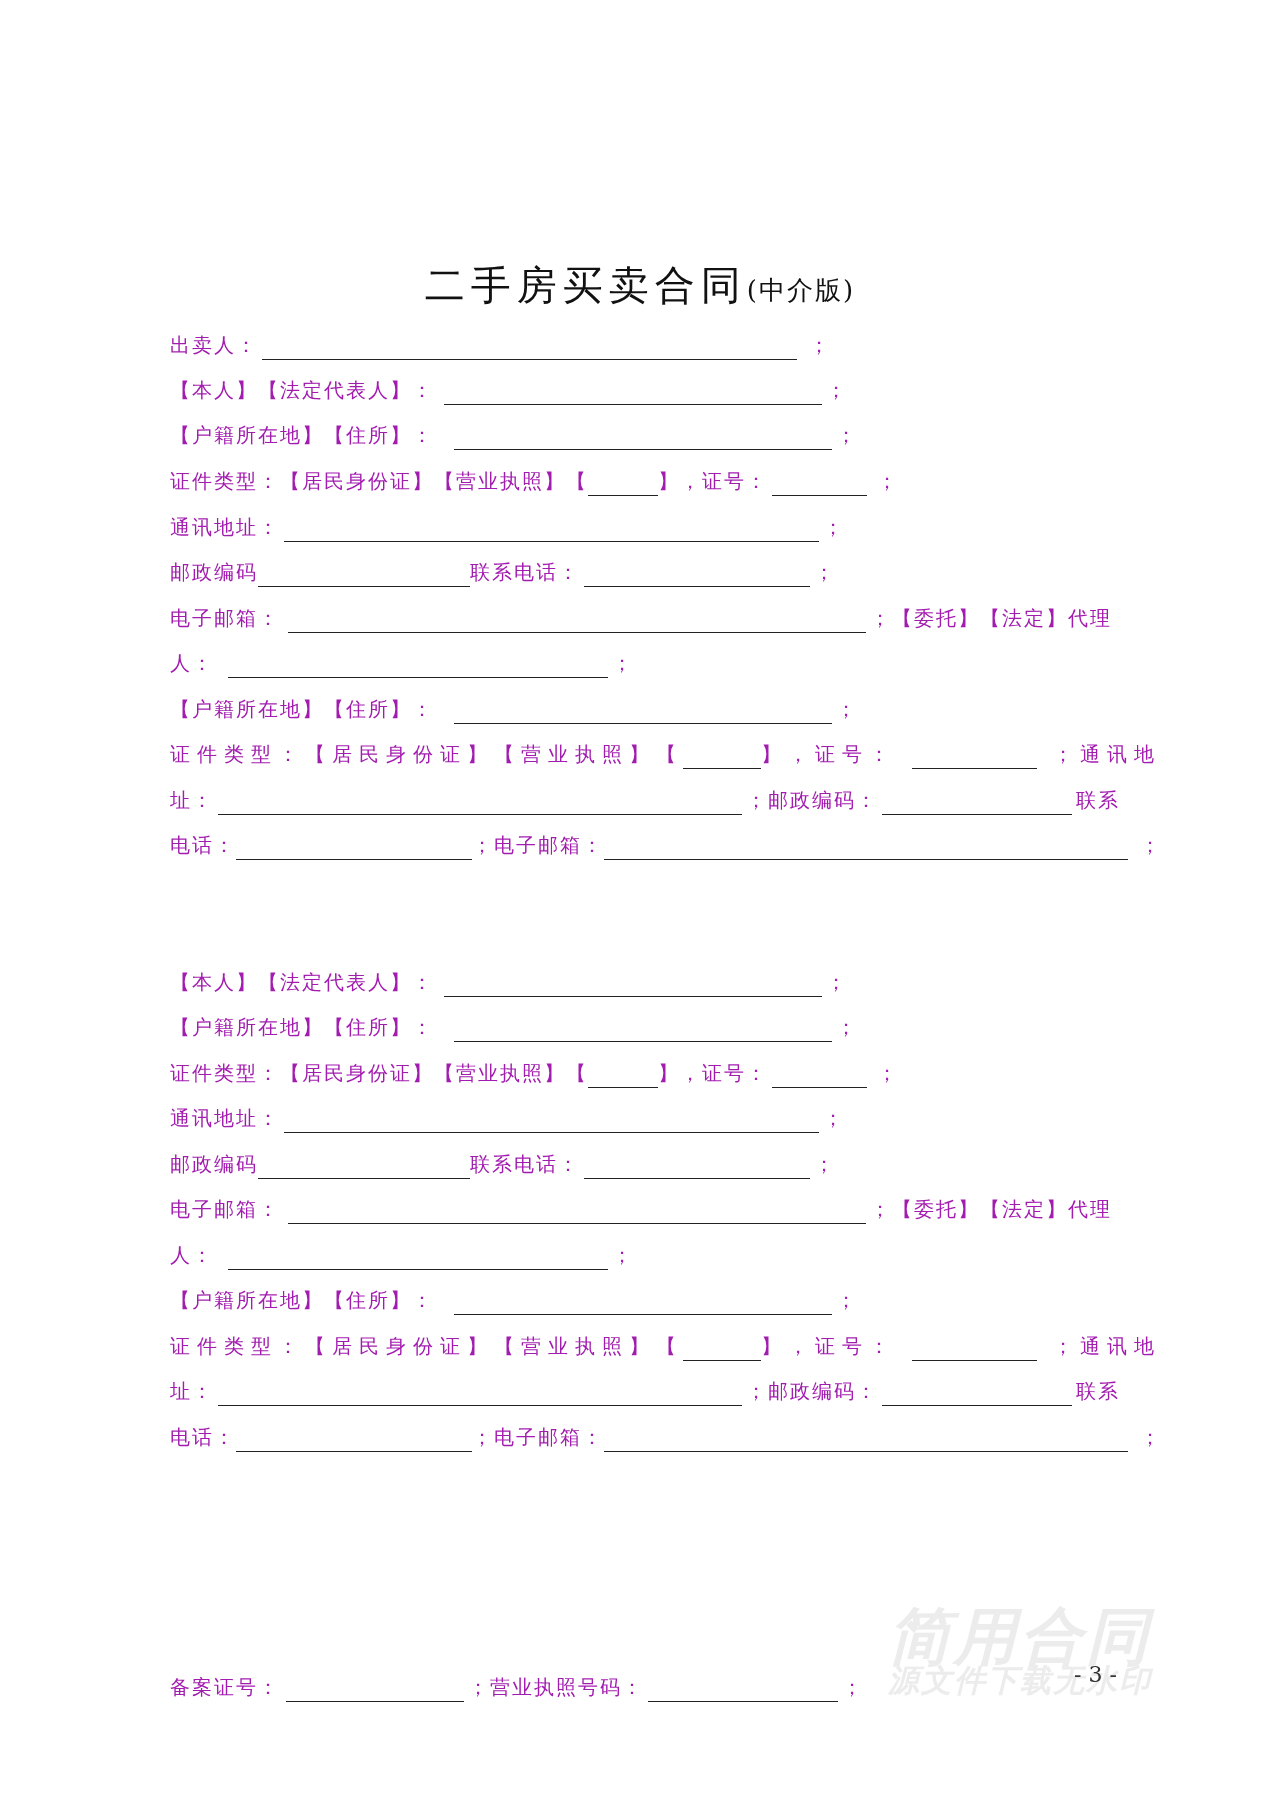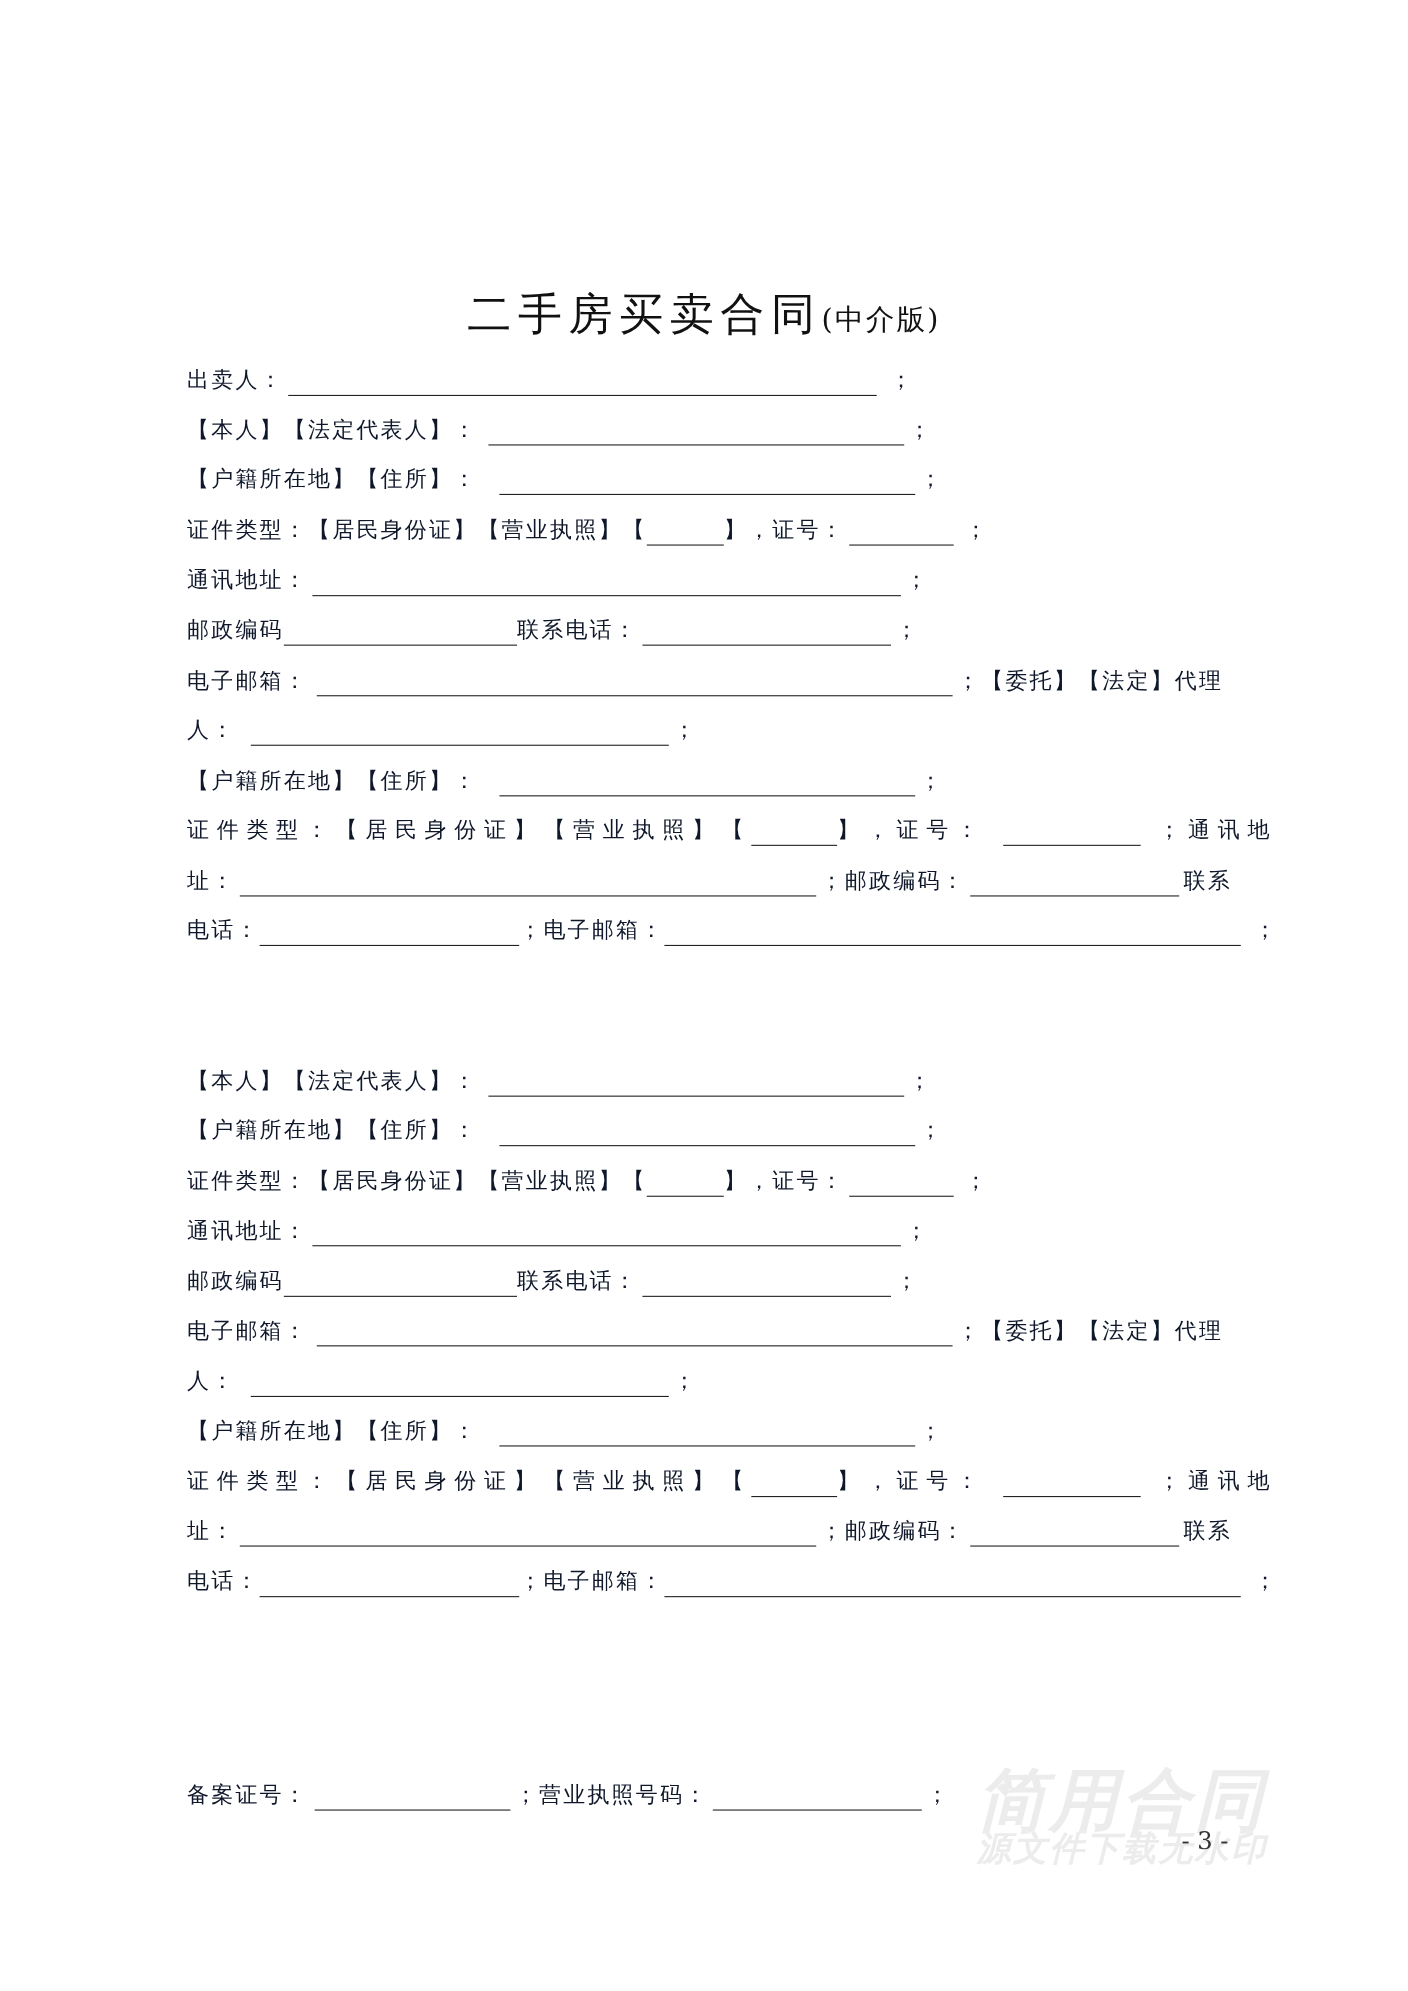--- a/index.html
+++ b/index.html
@@ -3,21 +3,21 @@
 <meta charset="utf-8">
 <style>
   html, body { margin:0; padding:0; background:#ffffff; }
   body { width:1280px; height:1810px; position:relative; overflow:hidden;
          font-family: "DejaVu Serif", "Liberation Serif", serif; color:#1a1a1a; }
   .page { position:absolute; left:0; top:0; width:1280px; height:1810px; background:#fff; }
   .title { position:absolute; left:0; width:1280px; top:258px; text-align:center;
            font-size:40px; letter-spacing:6px; font-weight:normal; color:#111; }
   .title .sub { font-size:26px; letter-spacing:2px; }
   .line { position:absolute; left:170px; height:30px; font-size:20px; line-height:30px;
-          white-space:nowrap; letter-spacing:2px; color:#0f172a; }
+          white-space:nowrap; letter-spacing:2px; color:#a21caf; }
   .line span { display:inline-block; vertical-align:bottom; }
   .blank { display:inline-block; border-bottom:1.6px solid #222; height:22px; vertical-align:bottom; margin:0 4px; }
   .wide .txt { letter-spacing:7px; }
   .wm1 { position:absolute; left:888px; top:1595px; font-family:"DejaVu Sans", sans-serif;
          font-size:62px; font-weight:bold; font-style:italic; color:#ececec; letter-spacing:4px; }
   .wm2 { position:absolute; left:888px; top:1660px; font-family:"DejaVu Sans", sans-serif;
          font-size:31px; font-weight:bold; font-style:italic; color:#ececec; letter-spacing:2px; }
   .pagenum { position:absolute; left:1074px; top:1662px; font-size:22px; color:#333; }
 </style>
 </head>
@@ -93,21 +93,21 @@
   <div class="line wide" style="top:1331px">
     <span class="txt">证件类型：【居民身份证】【营业执照】【</span><span class="blank" style="width:78px;margin:0"></span><span class="txt">】，证号：</span><span class="blank" style="width:125px;margin-left:16px"></span><span class="txt" style="margin-left:12px">；通讯地</span>
   </div>
   <div class="line" style="top:1376px">
     <span>址：</span><span class="blank" style="width:524px"></span><span>；邮政编码：</span><span class="blank" style="width:190px"></span><span>联系</span>
   </div>
   <div class="line" style="top:1422px">
     <span>电话：</span><span class="blank" style="width:236px;margin:0"></span><span>；电子邮箱：</span><span class="blank" style="width:524px;margin:0"></span><span style="margin-left:12px">；</span>
   </div>
 
-  <div class="line" style="top:1616px">
+  <div class="line" style="top:1672px">
     <span>备案证号：</span><span class="blank" style="width:178px;margin-left:6px"></span><span>；营业执照号码：</span><span class="blank" style="width:190px"></span><span>；</span>
   </div>
 
   <div class="wm1">简用合同</div>
   <div class="wm2">源文件下载无水印</div>
 
   <div class="pagenum">- 3 -</div>
 </div>
 
 </body></html>

